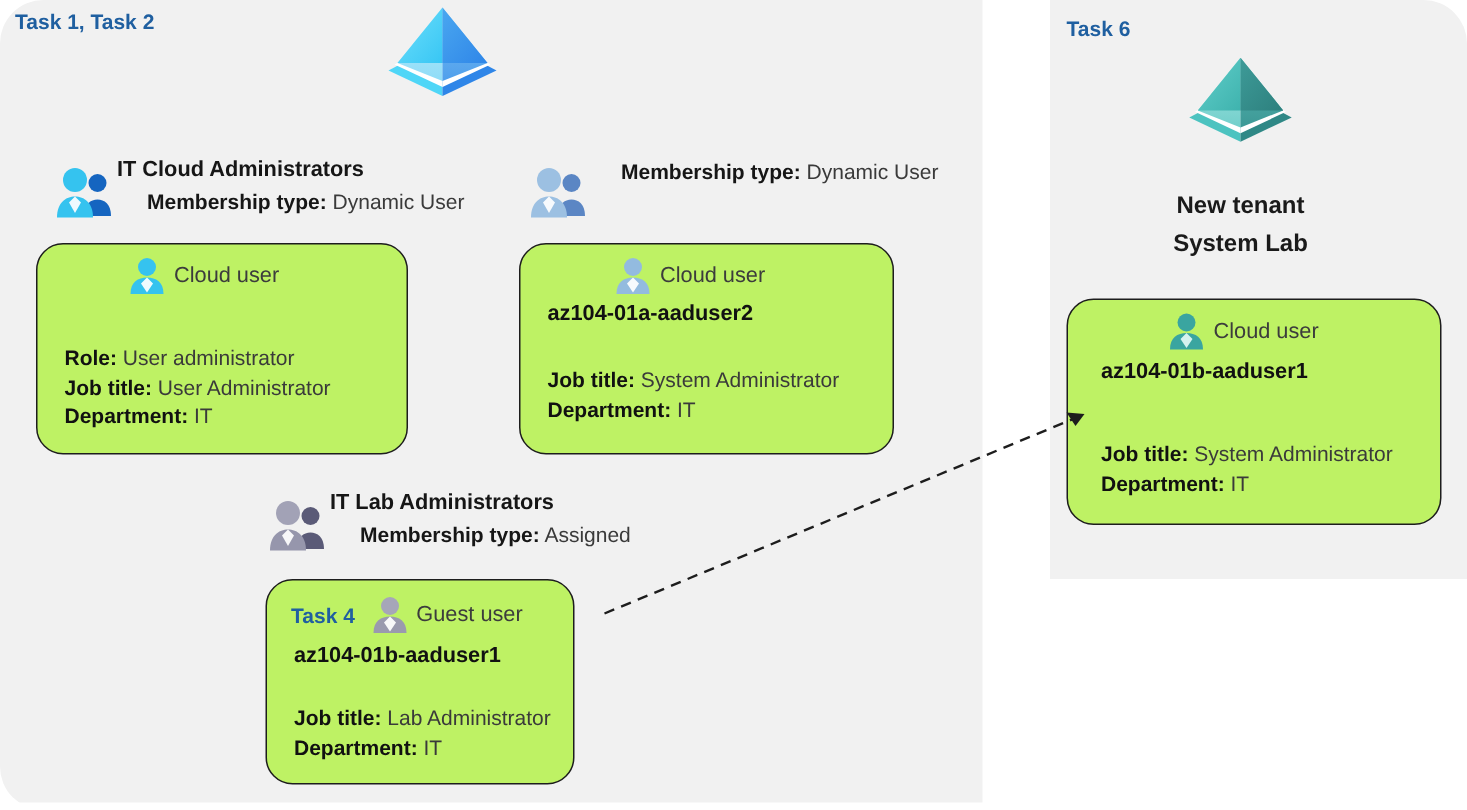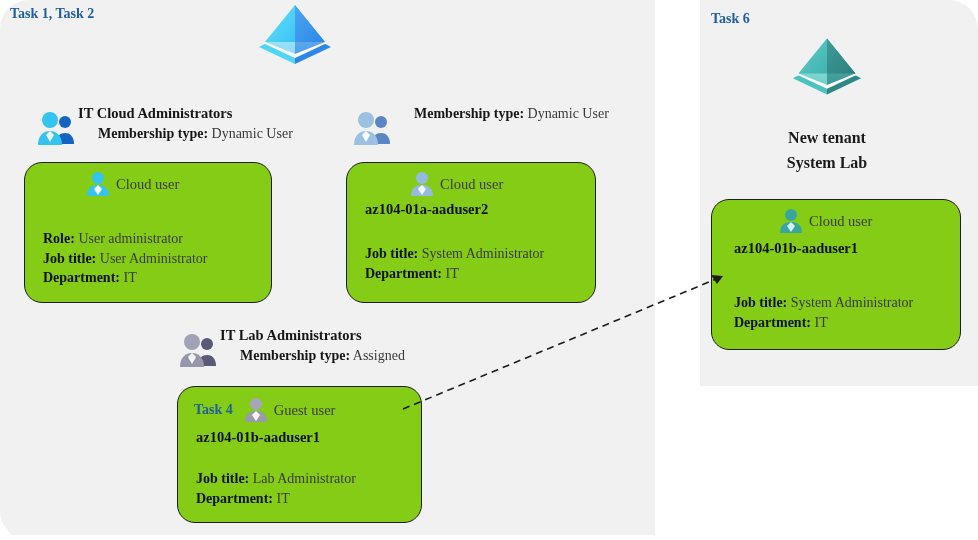--- a/index.html
+++ b/index.html
@@ -5,21 +5,21 @@
   html, body {
     margin: 0;
     padding: 0;
     background: #ffffff;
   }
   #canvas {
     position: relative;
     width: 978px;
     height: 540px;
     background: #ffffff;
-    font-family: Liberation Serif, serif;
+    font-family: Liberation Sans, sans-serif;
     overflow: hidden;
     border-radius: 29px;
   }
 
   
   .panel {
     position: absolute;
     background: #f1f1f1;
   }
   #panel-left  { left: 0px;   top: 0px; width: 655px; height: 535px; }
@@ -83,26 +83,26 @@
 
   #group-cloud  { left: 36px;  top: 103px; }
   #group-system { left: 352px; top: 103px; }
   #group-lab    { left: 178px; top: 325px; }
 
   
   .user-card {
     position: absolute;
     border: 1.6px solid #1d1d1d;
     border-radius: 18px;
-    background: #84cc16;
+    background: #bef264;
     box-sizing: border-box;
   }
   #card-aaduser1  { left: 24px;  top: 162px; width: 248px; height: 141px; }
   #card-aaduser2  { left: 346px; top: 162px; width: 250px; height: 141px; }
-  #card-guest     { left: 177px; top: 386px; width: 245px; height: 137px; }
+  #card-guest     { left: 177px; top: 386px; width: 206px; height: 137px; }
   #card-b-aaduser { left: 711px; top: 199px; width: 250px; height: 151px; }
 
   .card-usertype-row {
     position: absolute;
     display: flex;
     align-items: center;
     white-space: nowrap;
   }
   .usertype-icon {
     width: 26px;

